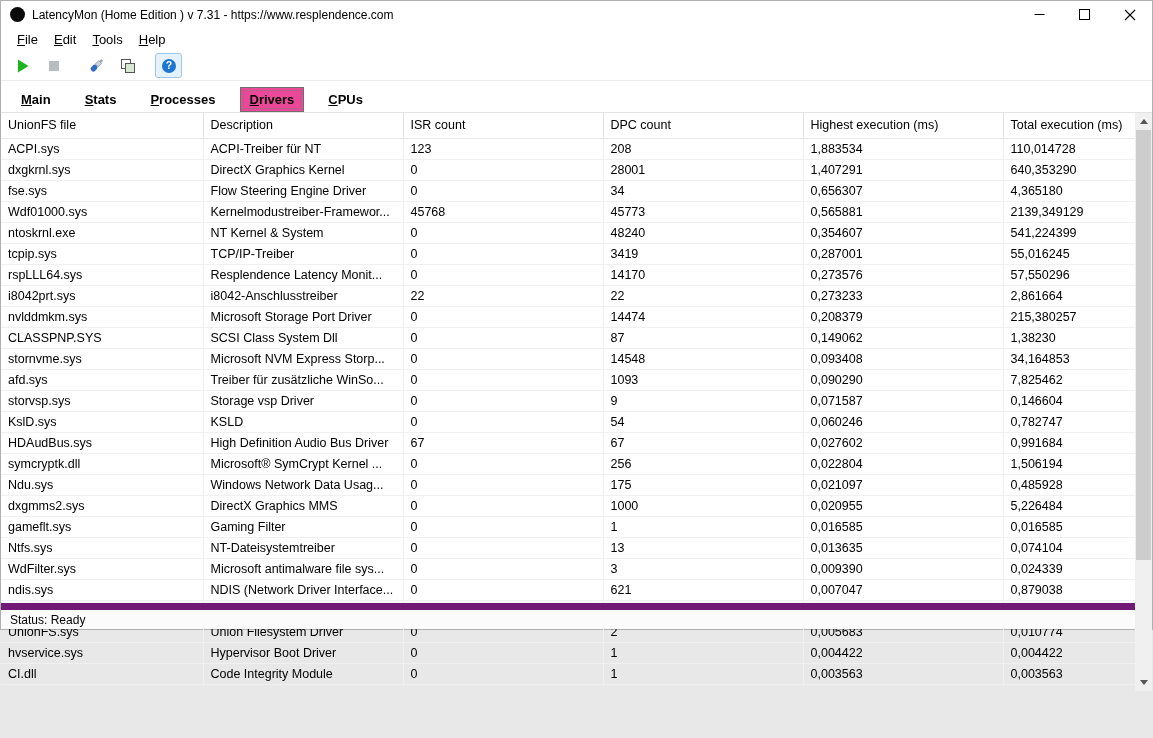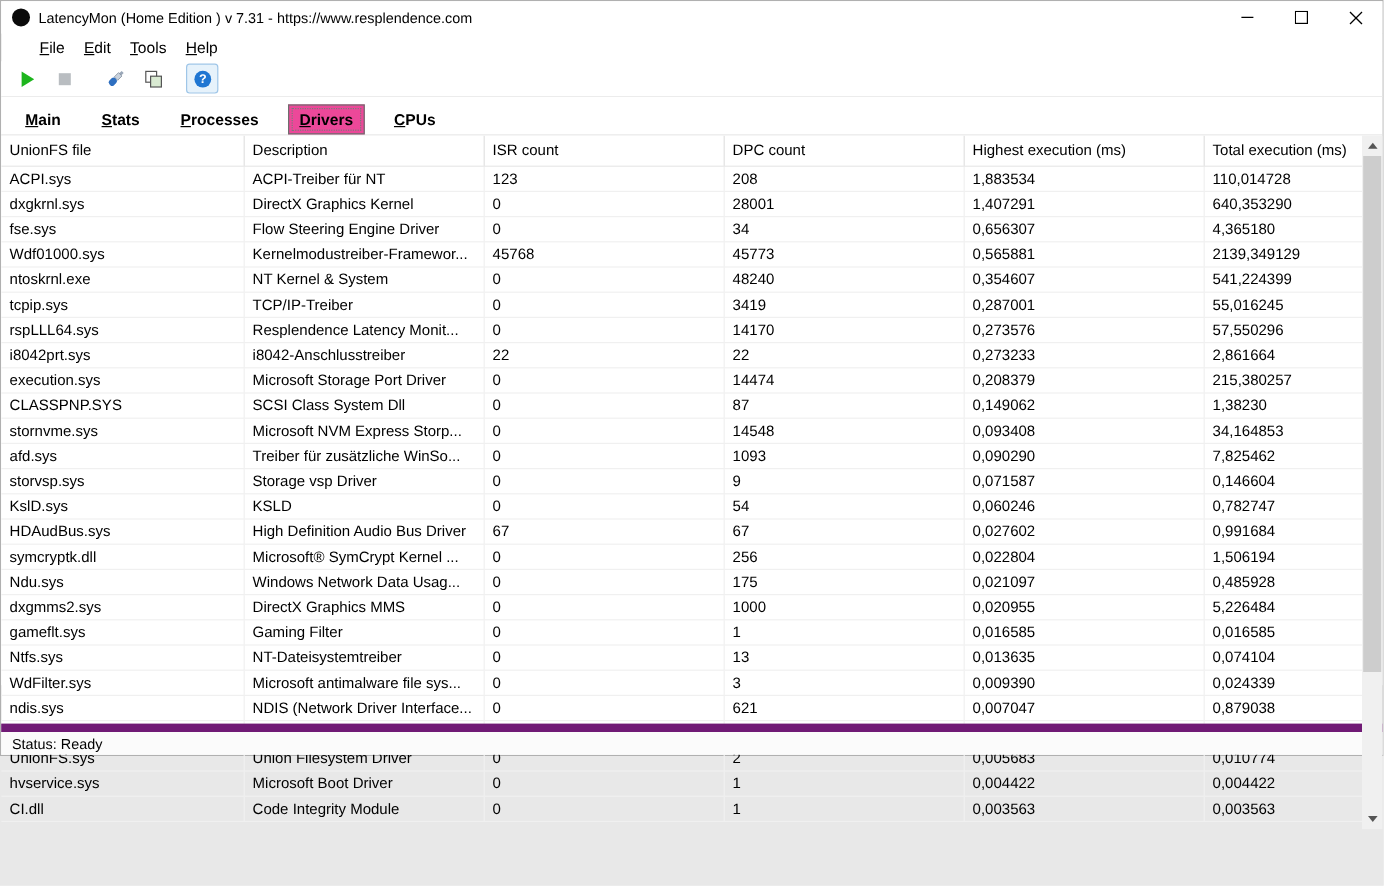--- a/index.html
+++ b/index.html
@@ -17,21 +17,21 @@
   }
 
   
   .titlebar { height: 27px; flex: 0 0 auto; display: flex; align-items: center; background: #fff; }
   .app-icon { width: 15px; height: 15px; border-radius: 50%; background: #0a0a0a; margin: 0 7px 0 9px; flex: 0 0 auto; }
   .title { font-size: 12px; white-space: nowrap; }
   .win-controls { margin-left: auto; display: flex; height: 100%; }
   .win-btn { width: 45px; height: 100%; border: 0; background: transparent; display: flex; align-items: center; justify-content: center; cursor: default; }
 
   
-  .menubar { height: 23px; flex: 0 0 auto; display: flex; align-items: center; padding-left: 8px; font-size: 13px; background: #fff; margin-left: 16px; }
+  .menubar { height: 23px; flex: 0 0 auto; display: flex; align-items: center; padding-left: 8px; font-size: 13px; background: #fff; }
   .menu-item { padding: 2px 8px; cursor: default; }
 
   
   .toolbar { height: 30px; flex: 0 0 auto; display: flex; align-items: center; padding-left: 8px; gap: 4px; border-bottom: 1px solid #ececec; background: #fff; }
   .tool-btn { width: 27px; height: 25px; border: 1px solid transparent; background: transparent; display: flex; align-items: center; justify-content: center; }
   .tool-btn.group-gap { margin-left: 12px; }
   .tool-btn.highlight { margin-left: 10px; border: 1px solid #9fc6e8; background: #e6f2fb; border-radius: 3px; }
 
   
   .tabstrip { height: 32px; flex: 0 0 auto; display: flex; align-items: center; padding: 6px 0 0 10px; border-bottom: 1px solid #e3e3e3; font-size: 13px; background: #fff; }
@@ -224,21 +224,21 @@
             </tr>
             <tr>
               <td>i8042prt.sys</td>
               <td>i8042-Anschlusstreiber</td>
               <td>22</td>
               <td>22</td>
               <td>0,273233</td>
               <td>2,861664</td>
             </tr>
             <tr>
-              <td>execution.sys</td>
+              <td>nvlddmkm.sys</td>
               <td>Microsoft Storage Port Driver</td>
               <td>0</td>
               <td>14474</td>
               <td>0,208379</td>
               <td>215,380257</td>
             </tr>
             <tr>
               <td>CLASSPNP.SYS</td>
               <td>SCSI Class System Dll</td>
               <td>0</td>
@@ -353,21 +353,21 @@
             <tr>
               <td>UnionFS.sys</td>
               <td>Union Filesystem Driver</td>
               <td>0</td>
               <td>2</td>
               <td>0,005683</td>
               <td>0,010774</td>
             </tr>
             <tr>
               <td>hvservice.sys</td>
-              <td>Microsoft Boot Driver</td>
+              <td>Hypervisor Boot Driver</td>
               <td>0</td>
               <td>1</td>
               <td>0,004422</td>
               <td>0,004422</td>
             </tr>
             <tr>
               <td>CI.dll</td>
               <td>Code Integrity Module</td>
               <td>0</td>
               <td>1</td>

